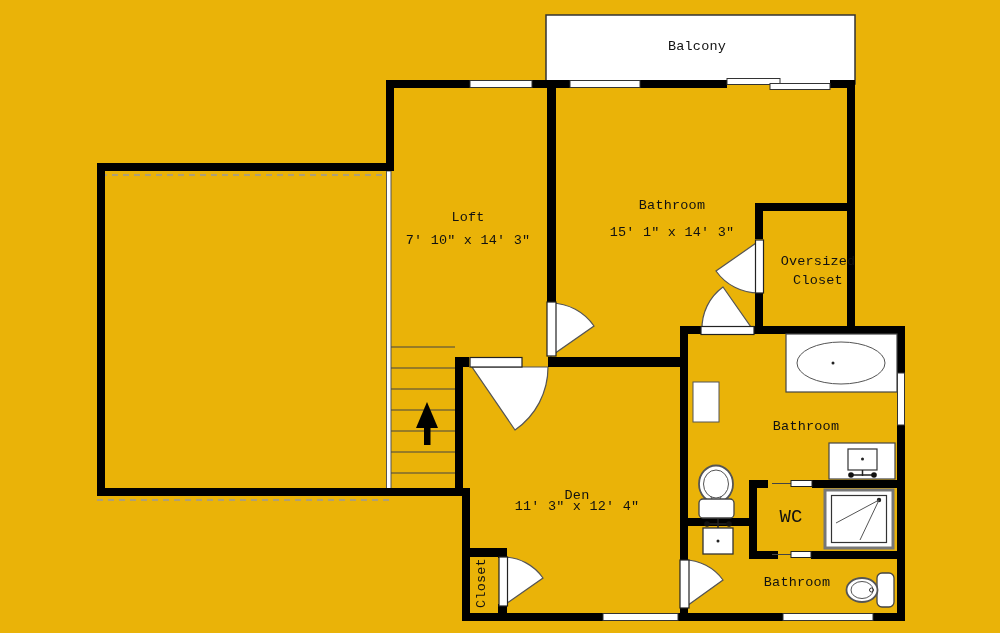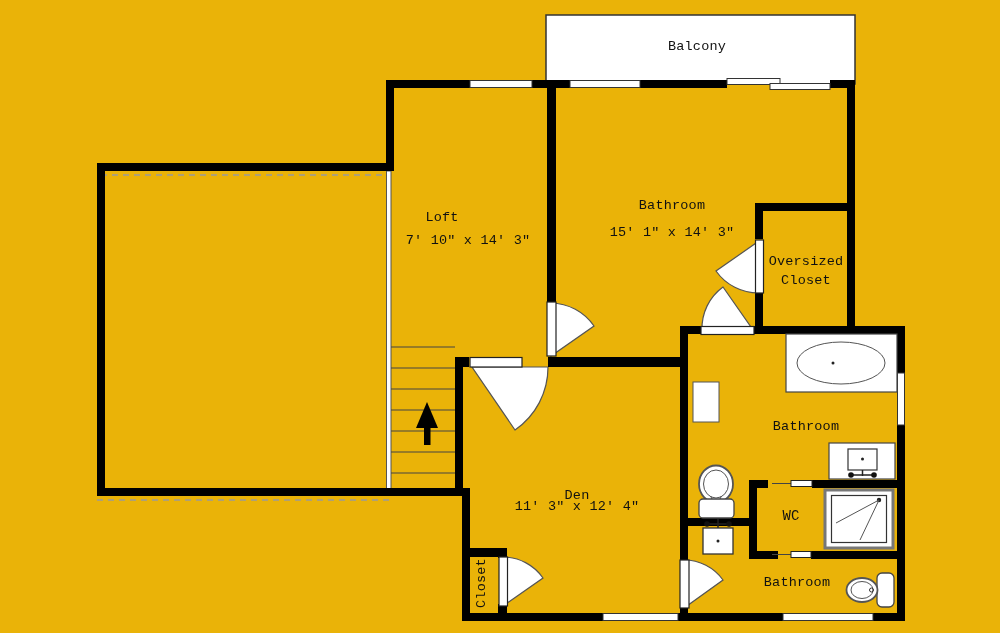--- a/index.html
+++ b/index.html
@@ -1,23 +1,23 @@
 <!DOCTYPE html>
 <html><head>
 <meta charset="utf-8">
 <style>
   html,body{margin:0;padding:0;background:#fff;}
   .plan{position:relative;width:1000px;height:633px;background:#eab308;overflow:hidden;
         font-family:Liberation Mono, monospace;}
   .plan svg{position:absolute;left:0;top:0;}
   .lbl{position:absolute;transform:translate(-50%,-50%);font-size:13.5px;color:#111;
        white-space:nowrap;text-align:center;letter-spacing:.2px;line-height:1.4;}
-  .lbl.wrap{white-space:normal;width:86px;}
+  .lbl.wrap{white-space:normal;width:86px;margin-left:12px;}
   .lbl.rot{transform:translate(-50%,-50%) rotate(-90deg);}
-  .lbl.big{font-size:14px;}
+  .lbl.big{font-size:19px;}
 </style>
 </head>
 <body>
 
 <div class="plan">
 <svg width="1000" height="633" viewBox="0 0 1000 633">
 
   <rect x="546" y="15" width="309" height="69" fill="#fff" stroke="#333" stroke-width="1.5"></rect>
 
   <g stroke="#9a9a9a" stroke-width="1.5" stroke-dasharray="6,5">
@@ -158,21 +158,21 @@
 
   <g>
     <rect x="877" y="573" width="17" height="34" rx="5" fill="#fff" stroke="#444" stroke-width="1.3"></rect>
     <ellipse cx="862" cy="590" rx="15.5" ry="12" fill="#fff" stroke="#555" stroke-width="1.8"></ellipse>
     <ellipse cx="862" cy="590" rx="11" ry="8.5" fill="none" stroke="#555" stroke-width="1"></ellipse>
     <circle cx="871.5" cy="590" r="2" fill="none" stroke="#333" stroke-width="1"></circle>
   </g>
 </svg>
 
   <div class="lbl" style="left:697px;top:47px">Balcony</div>
-  <div class="lbl" style="left:442px;top:218px">Loft</div>
+  <div class="lbl" style="left:468px;top:218px">Loft</div>
   <div class="lbl" style="left:468px;top:241px">7' 10" x 14' 3"</div>
   <div class="lbl" style="left:672px;top:206px">Bathroom</div>
   <div class="lbl" style="left:672px;top:233px">15' 1" x 14' 3"</div>
   <div class="lbl wrap" style="left:806px;top:272px">Oversized Closet</div>
   <div class="lbl" style="left:806px;top:427px">Bathroom</div>
   <div class="lbl big" style="left:791px;top:517px">WC</div>
   <div class="lbl" style="left:577px;top:496px">Den</div>
   <div class="lbl" style="left:577px;top:507px">11' 3" x 12' 4"</div>
   <div class="lbl rot" style="left:482px;top:583px">Closet</div>
   <div class="lbl" style="left:797px;top:583px">Bathroom</div>

